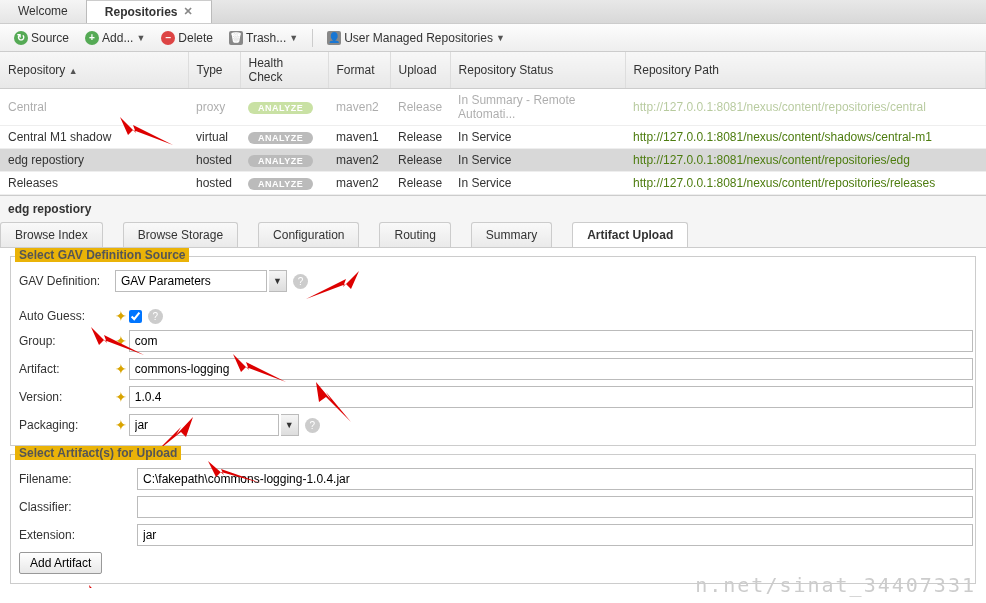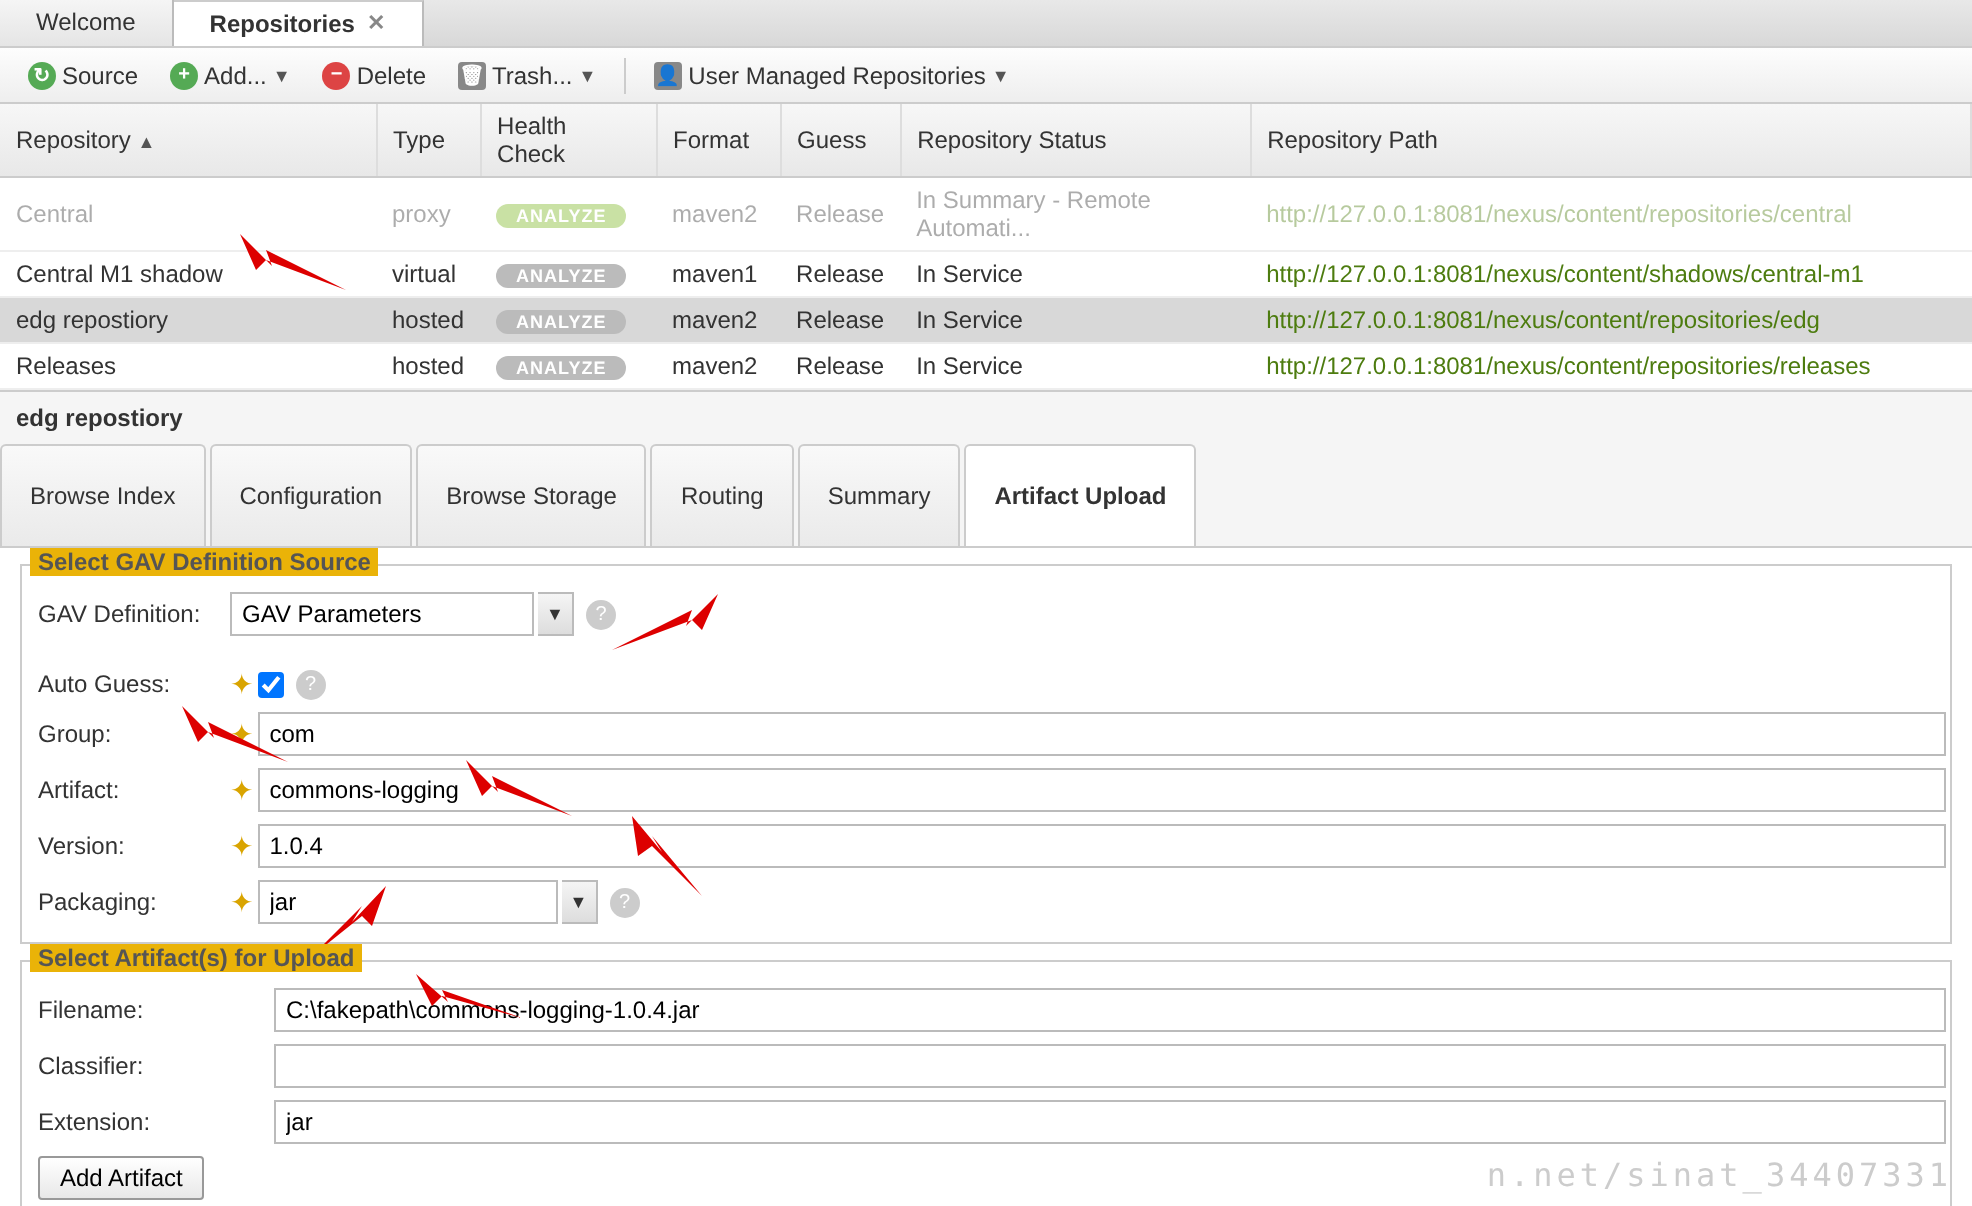--- a/index.html
+++ b/index.html
@@ -21,35 +21,35 @@
 table.grid { width: 100%; border-collapse: collapse; font-size: 12px; }
 table.grid th { text-align: left; padding: 4px 8px; background: linear-gradient(#f7f7f7,#e8e8e8); border-right: 1px solid #ddd; border-bottom: 1px solid #ccc; font-weight: normal; color: #333; }
 table.grid td { padding: 4px 8px; border-bottom: 1px solid #eee; }
 table.grid tr.sel td { background: #d8d8d8; }
 .analyze-btn { display: inline-block; padding: 1px 10px; border-radius: 8px; font-size: 9px; color: #fff; background: #bbb; font-weight: bold; letter-spacing: 0.5px; }
 .analyze-btn.green { background: #7ab51d; }
 .link { color: #4d7c0f; cursor: pointer; }
 .sort-arrow { font-size: 9px; color: #555; }
 .section-title { font-weight: bold; padding: 6px 8px; border-top: 1px solid #ccc; background: #f5f5f5; }
 .detail-tabs { display: flex; background: #f5f5f5; border-bottom: 1px solid #ccc; }
-.dtab { padding: 18px 14px; border: 1px solid #ccc; border-bottom: none; margin-right: 2px; background: linear-gradient(#f9f9f9,#eaeaea); cursor: pointer; border-radius: 3px 3px 0 0; }
+.dtab { padding: 5px 14px; border: 1px solid #ccc; border-bottom: none; margin-right: 20px; background: linear-gradient(#f9f9f9,#eaeaea); cursor: pointer; border-radius: 3px 3px 0 0; }
 .dtab.active { background: #fff; font-weight: bold; }
 .fieldset { border: 1px solid #ccc; margin: 8px 10px 4px 10px; padding: 10px 0 6px 0; position: relative; }
 .fieldset-legend { position: absolute; top: -9px; left: 4px; background: #eab308; padding: 0 4px; color: #555; font-weight: bold; }
 .form-row { display: flex; align-items: center; padding: 3px 0 3px 8px; }
 .form-label { width: 96px; color: #333; }
 .req { color: #d9a400; font-size: 14px; margin-right: 2px; }
 .form-input { flex: 1; border: 1px solid #bbb; padding: 3px 5px; font-size: 12px; margin-right: 2px; }
 .form-input.narrow { flex: none; width: 152px; }
 .combo { display: flex; align-items: center; }
 .combo-btn { width: 18px; height: 22px; border: 1px solid #bbb; border-left: none; background: linear-gradient(#f5f5f5,#ddd); display: flex; align-items: center; justify-content: center; font-size: 9px; cursor: pointer; }
 .help { width: 15px; height: 15px; border-radius: 50%; background: #ccc; color: #fff; font-size: 10px; display: inline-flex; align-items: center; justify-content: center; margin-left: 6px; cursor: pointer; }
 .btn { padding: 3px 10px; border: 1px solid #999; background: linear-gradient(#fff,#e8e8e8); cursor: pointer; border-radius: 2px; font-size: 12px; }
 .arrow { position: absolute; pointer-events: none; }
-.watermark { position: absolute; right: 10px; bottom: 6px; color: #ccc; font-size: 16px; font-family: monospace; letter-spacing: 2px; }
+.watermark { position: absolute; right: 10px; bottom: 6px; color: #ccc; font-size: 20px; font-family: monospace; letter-spacing: 2px; }
 .checkbox { width:13px; height:13px; }
 </style>
 </head>
 <body>
 
 <div class="tabs-top">
   <div class="tab-top">
       <span>Welcome</span>
     </div>
   <div class="tab-top active">
@@ -85,21 +85,21 @@
     </div>
 </div>
 
 <table class="grid">
   <thead>
     <tr>
       <th style="width:188px"><span>Repository</span> <span class="sort-arrow">▲</span></th>
       <th style="width:50px">Type</th>
       <th style="width:88px">Health Check</th>
       <th style="width:62px">Format</th>
-      <th style="width:60px">Guess</th>
+      <th style="width:60px">Upload</th>
       <th style="width:175px">Repository Status</th>
       <th>Repository Path</th>
     </tr>
   </thead>
   <tbody id="grid-body">
       <tr style="opacity: 0.4;">
         <td>Central</td>
         <td>proxy</td>
         <td><span class="analyze-btn green">ANALYZE</span></td>
         <td>maven2</td>
@@ -134,22 +134,22 @@
         <td>In Service</td>
         <td><span class="link">http://127.0.0.1:8081/nexus/content/repositories/releases</span></td>
       </tr>
     </tbody>
 </table>
 
 <div class="section-title">edg repostiory</div>
 
 <div class="detail-tabs">
   <div class="dtab">Browse Index</div>
+  <div class="dtab">Browse Storage</div>
   <div class="dtab">Configuration</div>
-  <div class="dtab">Browse Storage</div>
   <div class="dtab">Routing</div>
   <div class="dtab">Summary</div>
   <div class="dtab active">Artifact Upload</div>
 </div>
 
 <div class="fieldset" style="position:relative">
   <div class="fieldset-legend">Select GAV Definition Source</div>
   <div class="form-row">
     <div class="form-label">GAV Definition:</div>
     <div class="combo">

